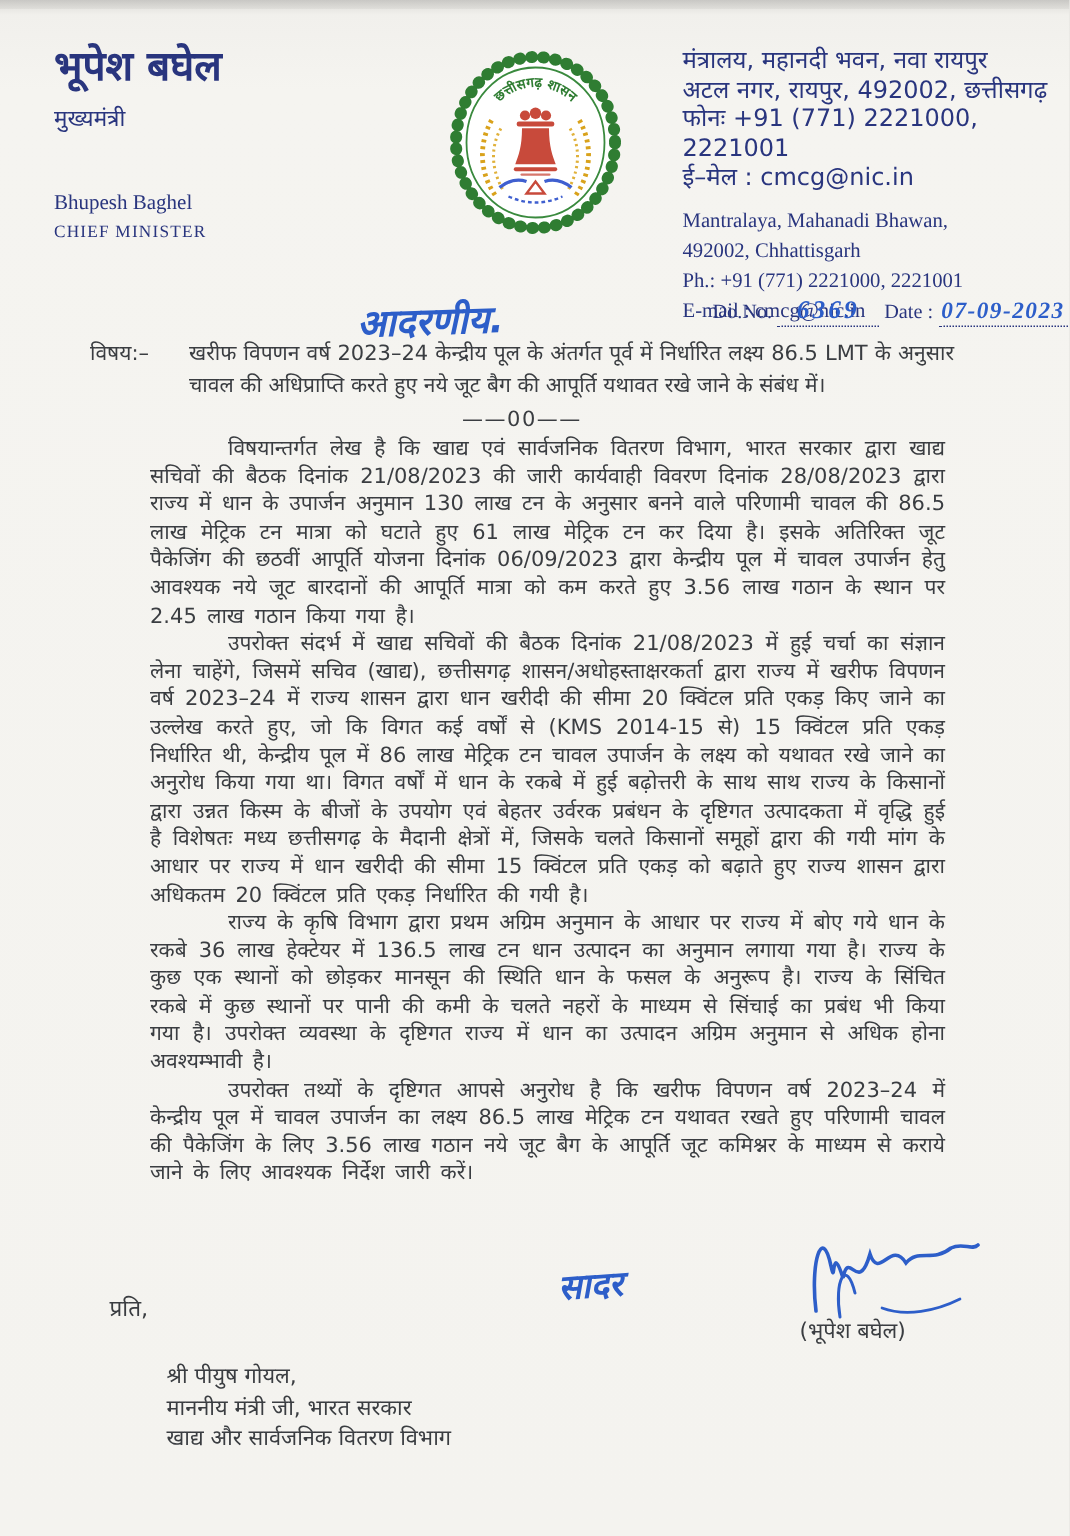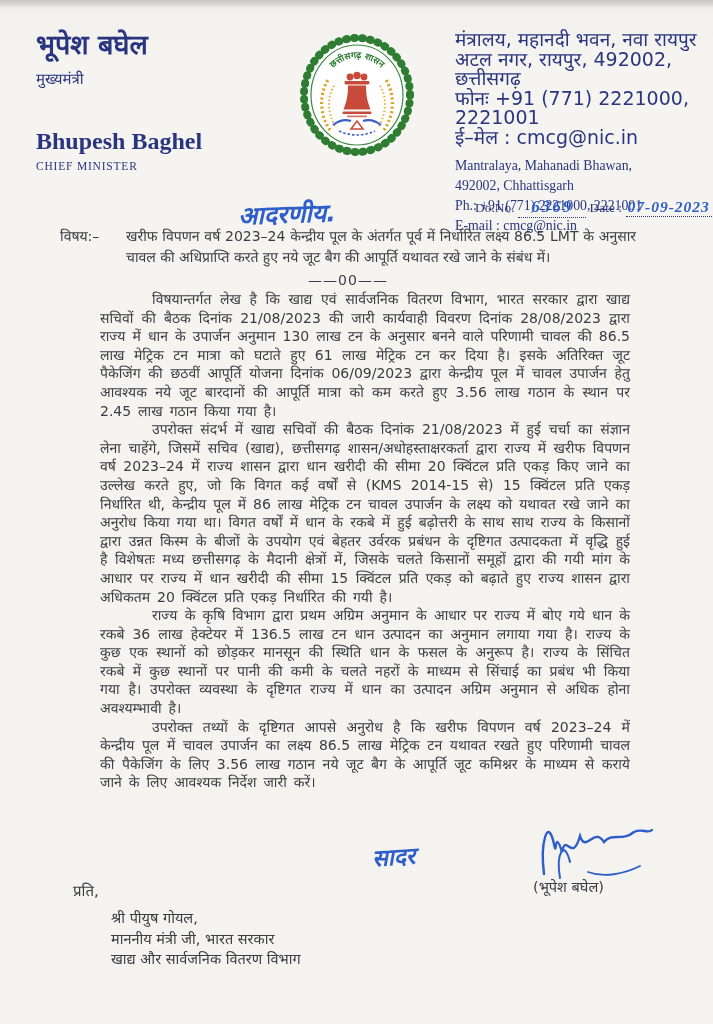--- a/index.html
+++ b/index.html
@@ -13,29 +13,29 @@
     position:absolute;left:0;top:0;width:713px;height:1024px;
     background:linear-gradient(180deg,#dcdbd7 0px,#f1f0ec 10px,#f5f4f0 60px,#f4f3ef 100%);
   }
   .scan-edge{position:absolute;left:0;top:0;width:713px;height:6px;
     background:linear-gradient(180deg,#b9b8b5,#d8d7d3);opacity:.55;}
 
   
   .hdr-left{position:absolute;left:36px;top:30px;color:#29357e;}
   .name-hi{font-size:27px;font-weight:bold;line-height:30px;}
   .role-hi{font-size:15px;margin-top:8px;}
-  .name-en{font-size:24px;font-weight:bold;margin-top:40px;
+  .name-en{font-size:14px;font-weight:normal;margin-top:40px;
     font-family:"Liberation Serif","DejaVu Serif",serif;}
   .role-en{font-size:11.5px;letter-spacing:.8px;margin-top:5px;
     font-family:"Liberation Serif","DejaVu Serif",serif;}
 
   .seal{position:absolute;left:297px;top:32px;width:120px;height:126px;}
 
   .hdr-right{position:absolute;left:455px;top:30px;width:250px;color:#29357e;}
-  .addr-hi{font-size:19px;line-height:19.5px;}
+  .addr-hi{font-size:16px;line-height:19.5px;}
   .addr-en{font-size:13.8px;line-height:20px;margin-top:9px;
     font-family:"Liberation Serif","DejaVu Serif",serif;}
   .dono-row{position:absolute;left:475px;top:197px;width:256px;color:#29357e;
     font-size:13.5px;font-family:"Liberation Serif","DejaVu Serif",serif;white-space:nowrap;}
   .pen{color:#2d5ec9;font-style:italic;font-weight:bold;}
   .dotted{border-bottom:1.6px dotted #29357e;display:inline-block;}
   .dono-val{font-size:17px;letter-spacing:2px;padding:0 8px;min-width:52px;text-align:center;}
   .date-val{font-size:15.5px;letter-spacing:1px;padding:0 2px;}
 
   
@@ -52,21 +52,21 @@
   .sep{ text-align:center;font-size:14px;margin:4px 0 2px 0;letter-spacing:1px;}
   .body-text{margin-left:40px;width:530px;}
   .body-text p{margin:0;font-size:14px;line-height:18.6px;text-align:justify;
     text-indent:52px;word-spacing:2.5px;}
 
   
   .sig-wrap{position:absolute;left:530px;top:808px;width:130px;height:80px;}
   .sig-name{position:absolute;left:533px;top:876px;font-size:14.5px;color:#3a3d41;}
 
   
-  .copy-label{position:absolute;left:73px;top:880px;font-size:15px;color:#3a3d41;}
+  .copy-label{position:absolute;left:73px;top:861px;font-size:15px;color:#3a3d41;}
   .recipient{position:absolute;left:111px;top:908px;font-size:14.5px;line-height:20.5px;color:#3a3d41;}
 </style>
 </head>
 <body>
 
 <div class="page">
   <div class="scan-edge"></div>
 
   <div class="hdr-left">
     <div class="name-hi">भूपेश बघेल</div>

